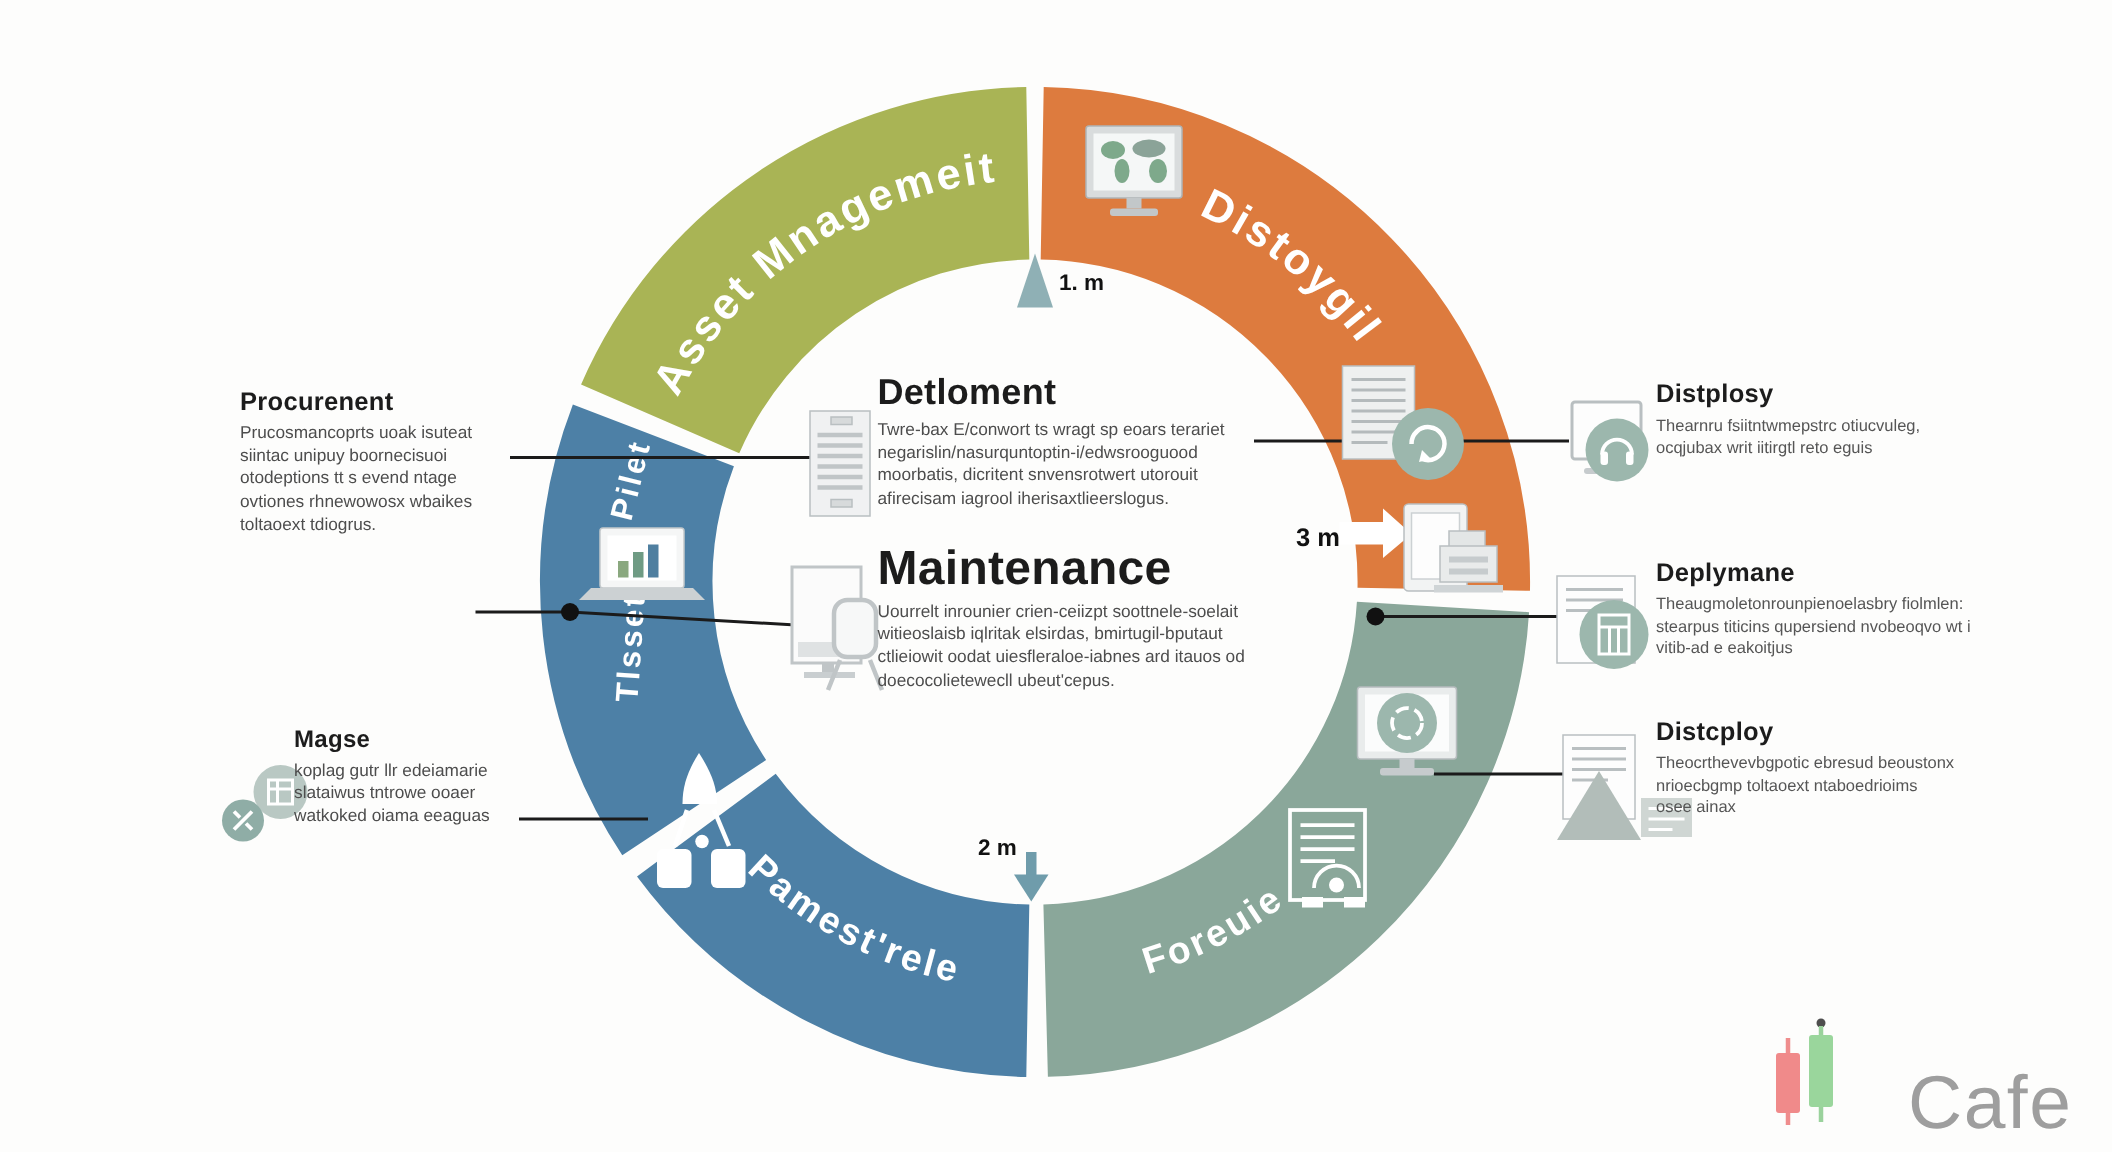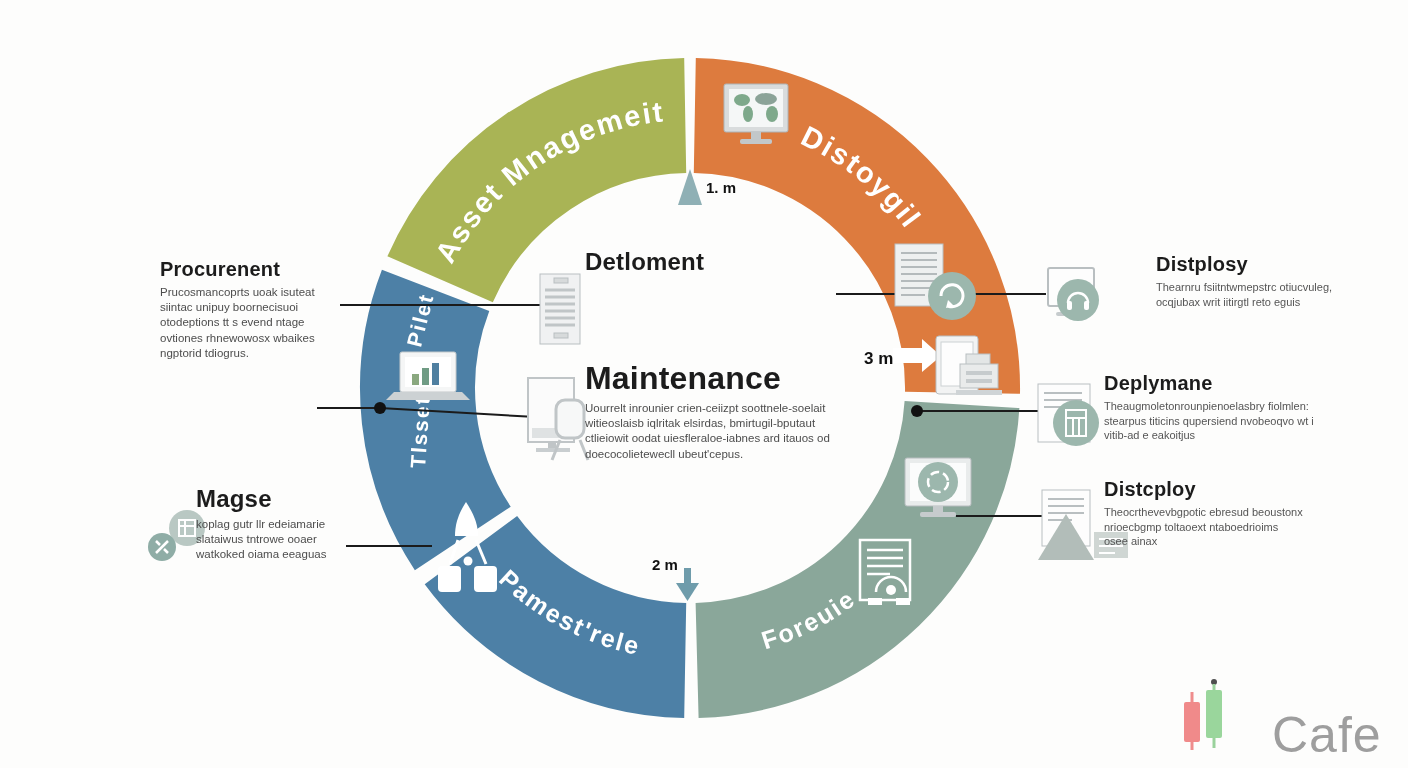--- a/index.html
+++ b/index.html
@@ -2,33 +2,33 @@
 <html><head>
 <meta charset="utf-8">
 <style>
   * { margin:0; padding:0; box-sizing:border-box; }
   html,body { width:1408px; height:768px; background:#fdfdfc; overflow:hidden;
               font-family:"Liberation Sans", sans-serif; }
   #stage { position:relative; width:1408px; height:768px; }
   #ring-svg { position:absolute; left:0; top:0; }
 
   .callout { position:absolute; }
-  .callout h2 { font-size:20px; font-weight:700; color:#1c1c1c; letter-spacing:.2px; margin-bottom:4px; }
+  .callout h2 { font-size:17px; font-weight:700; color:#1c1c1c; letter-spacing:.2px; margin-bottom:4px; }
   .callout p  { font-size:11.5px; color:#4d4d4d; line-height:1.32; }
   .callout.small p { font-size:11px; color:#555; }
 
   #blk-deployment  { left:585px; top:248px; width:258px; }
   #blk-deployment h2 { font-size:24px; }
   #blk-maintenance { left:585px; top:360px; width:266px; }
   #blk-maintenance h2 { font-size:32px; }
   #blk-procurement { left:160px; top:258px; width:182px; }
   #blk-leftmid     { left:162px; top:391px; width:172px; }
   #blk-magse       { left:196px; top:485px; width:158px; }
-  #blk-magse h2    { font-size:24px; }
-  #blk-distplosy   { left:1156px; top:253px; width:212px; }
+  #blk-magse h2    { font-size:16px; }
+  #blk-distplosy   { left:1104px; top:253px; width:212px; }
   #blk-deplymane   { left:1104px; top:372px; width:212px; }
   #blk-distcploy   { left:1104px; top:478px; width:200px; }
 
   #logo { position:absolute; left:1176px; top:676px; display:flex; align-items:flex-end;gap:44px; }
   #logo .cafe { font-size:50px; font-weight:400; color:#9e9e9e; letter-spacing:1px; line-height:1; }
   #logo .fx   { font-family:"DejaVu Serif", serif; font-style:italic; font-weight:700;
                 font-size:54px; color:#ef4444; line-height:.9; margin-left:2px; }
 </style>
 </head>
 <body>
@@ -242,30 +242,31 @@
     <path d="M 1038 560 L 1066 514 L 1094 560 Z" fill="#b2bdb9"></path>
     <rect x="1094" y="532" width="34" height="26" fill="#cfd6d3"></rect>
     <line x1="1099" y1="539" x2="1123" y2="539" stroke="#fff" stroke-width="2"></line>
     <line x1="1099" y1="546" x2="1123" y2="546" stroke="#fff" stroke-width="2"></line>
     <line x1="1099" y1="553" x2="1115" y2="553" stroke="#fff" stroke-width="2"></line>
   </g>
 </svg>
 
   <div class="callout" id="blk-deployment">
     <h2>Detloment</h2>
+    <p>Twre-bax E/conwort ts wragt sp eoars terariet negarislin/nasurquntoptin-i/edwsrooguood moorbatis, dicritent snvensrotwert utorouit afirecisam iagrool iherisaxtlieerslogus.</p>
   </div>
 
   <div class="callout" id="blk-maintenance">
     <h2>Maintenance</h2>
     <p>Uourrelt inrounier crien-ceiizpt soottnele-soelait witieoslaisb iqlritak elsirdas, bmirtugil-bputaut ctlieiowit oodat uiesfleraloe-iabnes ard itauos od doecocolietewecll ubeut'cepus.</p>
   </div>
 
   <div class="callout" id="blk-procurement">
     <h2>Procurenent</h2>
-    <p>Prucosmancoprts uoak isuteat siintac unipuy boornecisuoi otodeptions tt s evend ntage ovtiones rhnewowosx wbaikes ngptorid tdiogrus.</p>
+    <p>Prucosmancoprts uoak isuteat siintac unipuy boornecisuoi otodeptions tt s evend ntage ovtiones rhnewowosx wbaikes toltaoext tdiogrus.</p>
   </div>
 
 
   <div class="callout" id="blk-magse">
     <h2>Magse</h2>
     <p>koplag gutr llr edeiamarie slataiwus tntrowe ooaer watkoked oiama eeaguas</p>
   </div>
 
   <div class="callout small" id="blk-distplosy">
     <h2>Distplosy</h2>

